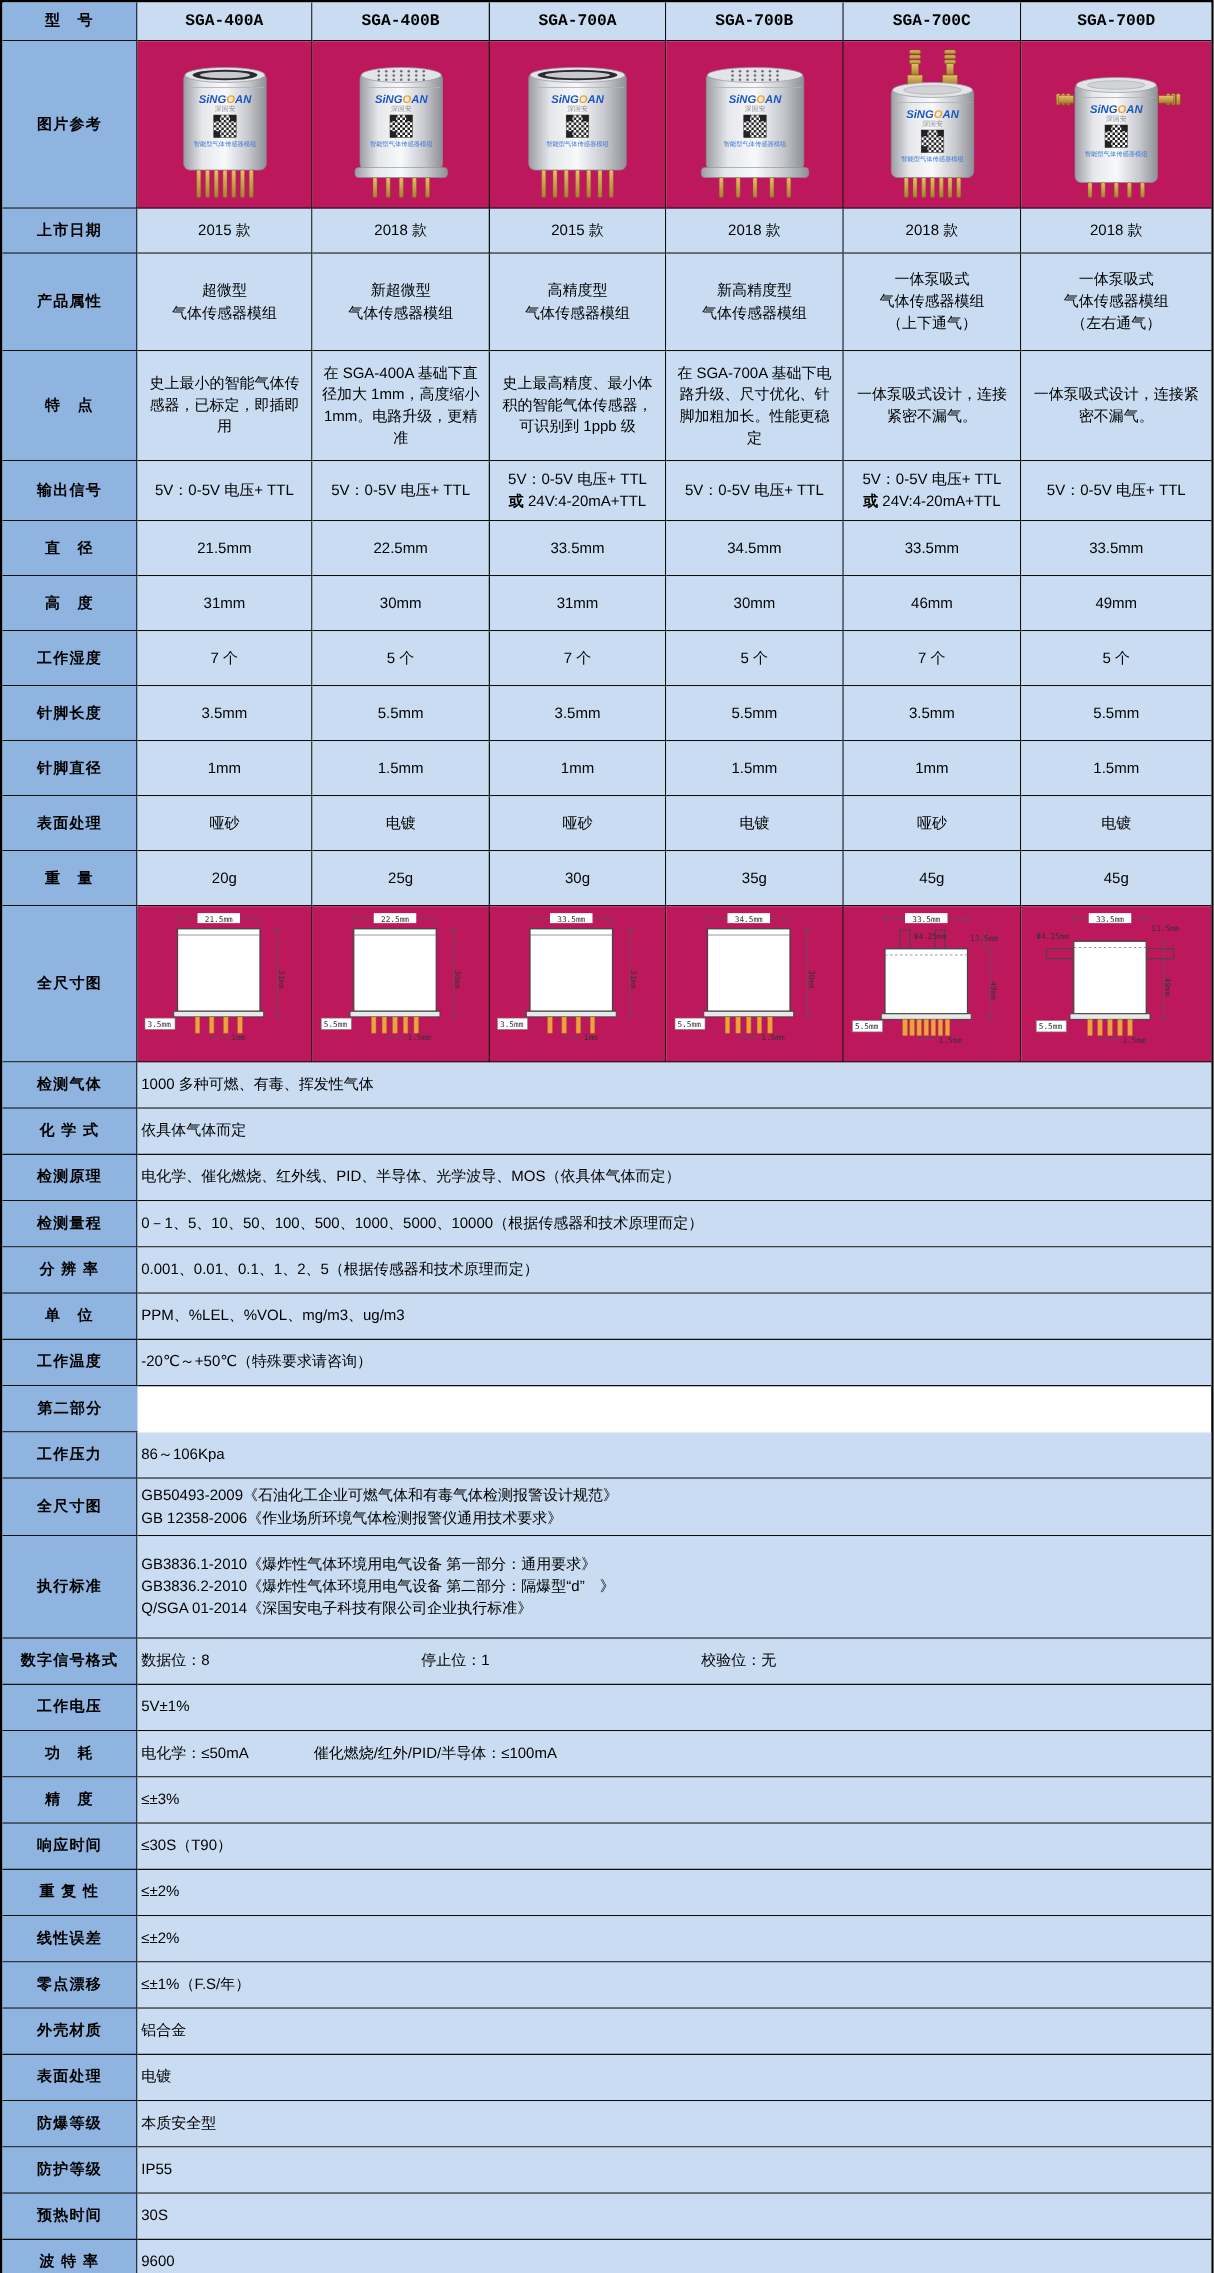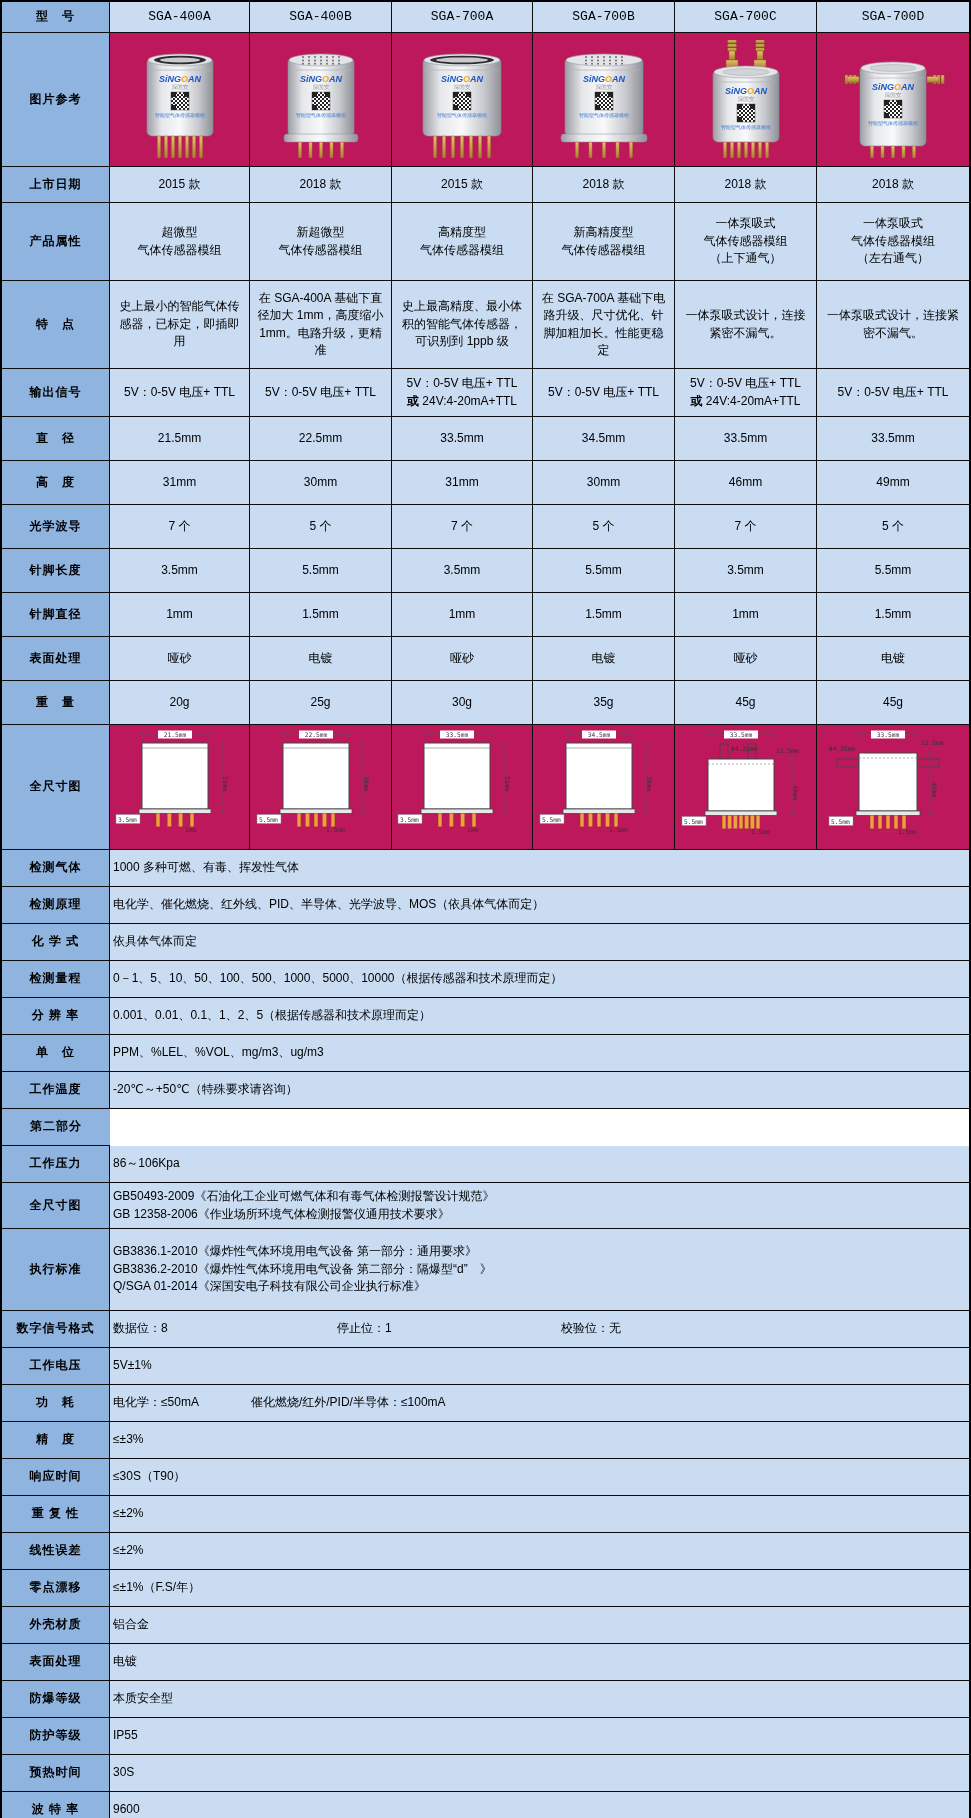--- a/index.html
+++ b/index.html
@@ -5,21 +5,21 @@
   html,body{margin:0;padding:0;background:#fff;}
   body{font-family:"Liberation Sans","DejaVu Sans",sans-serif;color:#000;}
   #tbl{width:967px;border:2px solid #000;margin:0;background:#fff;}
   .row{display:grid;}
   .cols{grid-template-columns:108px 140px 142px 141px 142px 142px 1fr;}
   .cols2{grid-template-columns:108px 1fr;}
   .cell{border-right:1px solid #0e0e0e;border-bottom:1px solid #0e0e0e;display:flex;flex-direction:column;align-items:center;justify-content:center;text-align:center;box-sizing:border-box;padding:2px 3px;font-size:12px;line-height:1.45;}
   .row .cell:last-child{border-right:none;}
   .lbl{background:#8FB4DF;font-weight:bold;font-size:12px;letter-spacing:1px;}
   .val{background:#C9DCF2;}
-  .model{background:#C9DCF2;font-family:"Liberation Mono","DejaVu Sans Mono",monospace;font-weight:normal;font-size:13px;}
+  .model{background:#C9DCF2;font-family:"Liberation Mono","DejaVu Sans Mono",monospace;font-weight:bold;font-size:13px;}
   .white{background:#be185d;}
   .h-header .cell{min-height:31px;}
   .h-photo .cell{min-height:134px;}
   .h-launch .cell{min-height:36px;}
   .h-attr .cell{min-height:78px;}
   .h-feat .cell{min-height:88px;padding:3px 5px;}
   .h-out .cell{min-height:48px;}
   .h-std .cell{min-height:44px;}
   .h-diag .cell{min-height:124px;}
   .h-full .cell{min-height:37px;}
@@ -393,21 +393,21 @@
         <div>30mm</div>
       </div>
       <div class="cell val">
         <div>46mm</div>
       </div>
       <div class="cell val">
         <div>49mm</div>
       </div>
     </div>
     <div class="row cols h-std">
-      <div class="cell lbl">光学波导</div>
+      <div class="cell lbl">工作湿度</div>
       <div class="cell val">
         <div>7 个</div>
       </div>
       <div class="cell val">
         <div>5 个</div>
       </div>
       <div class="cell val">
         <div>7 个</div>
       </div>
       <div class="cell val">
@@ -664,26 +664,26 @@
           <line x1="53" y1="104.5" x2="69" y2="104.5" stroke="#555" stroke-width="0.6"></line>
           <text x="71" y="107" font-family="DejaVu Sans Mono,monospace" font-size="6.2" fill="#333">1.5mm</text>
         </svg>
       </div>
     </div>
     <div class="row cols2 h-full">
       <div class="cell lbl">检测气体</div>
       <div class="cell val fullval">1000 多种可燃、有毒、挥发性气体</div>
     </div>
     <div class="row cols2 h-full">
+      <div class="cell lbl">化 学 式</div>
+      <div class="cell val fullval">依具体气体而定</div>
+    </div>
+    <div class="row cols2 h-full">
       <div class="cell lbl">检测原理</div>
       <div class="cell val fullval">电化学、催化燃烧、红外线、PID、半导体、光学波导、MOS（依具体气体而定）</div>
-    </div>
-    <div class="row cols2 h-full">
-      <div class="cell lbl">化 学 式</div>
-      <div class="cell val fullval">依具体气体而定</div>
     </div>
     <div class="row cols2 h-full">
       <div class="cell lbl">检测量程</div>
       <div class="cell val fullval">0－1、5、10、50、100、500、1000、5000、10000（根据传感器和技术原理而定）</div>
     </div>
     <div class="row cols2 h-full">
       <div class="cell lbl">分 辨 率</div>
       <div class="cell val fullval">0.001、0.01、0.1、1、2、5（根据传感器和技术原理而定）</div>
     </div>
     <div class="row cols2 h-full">

